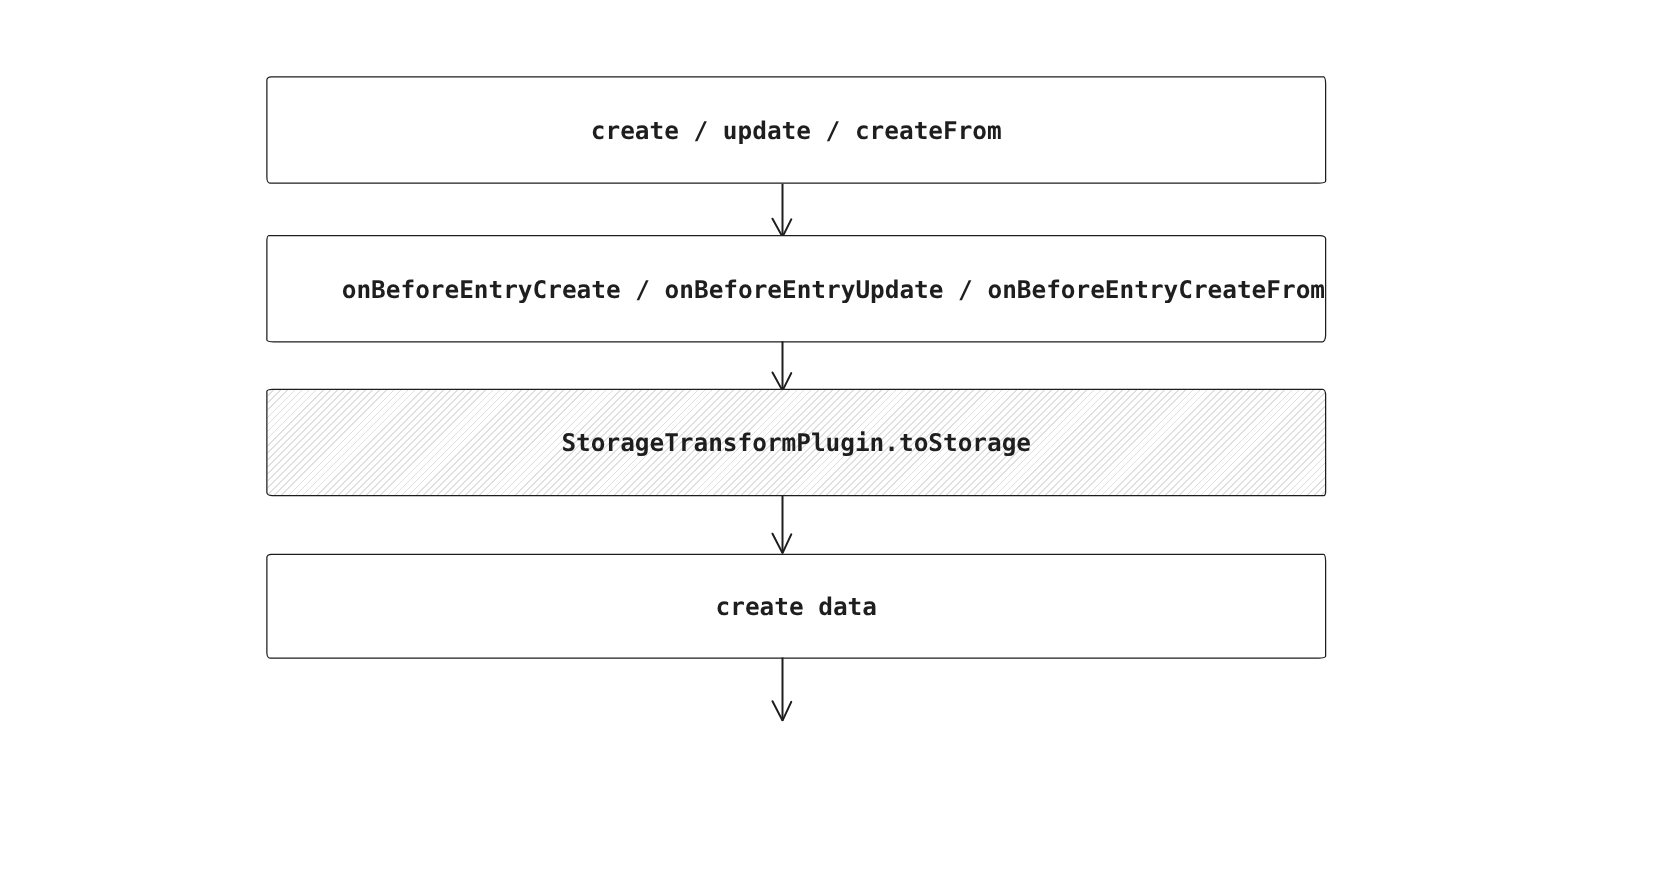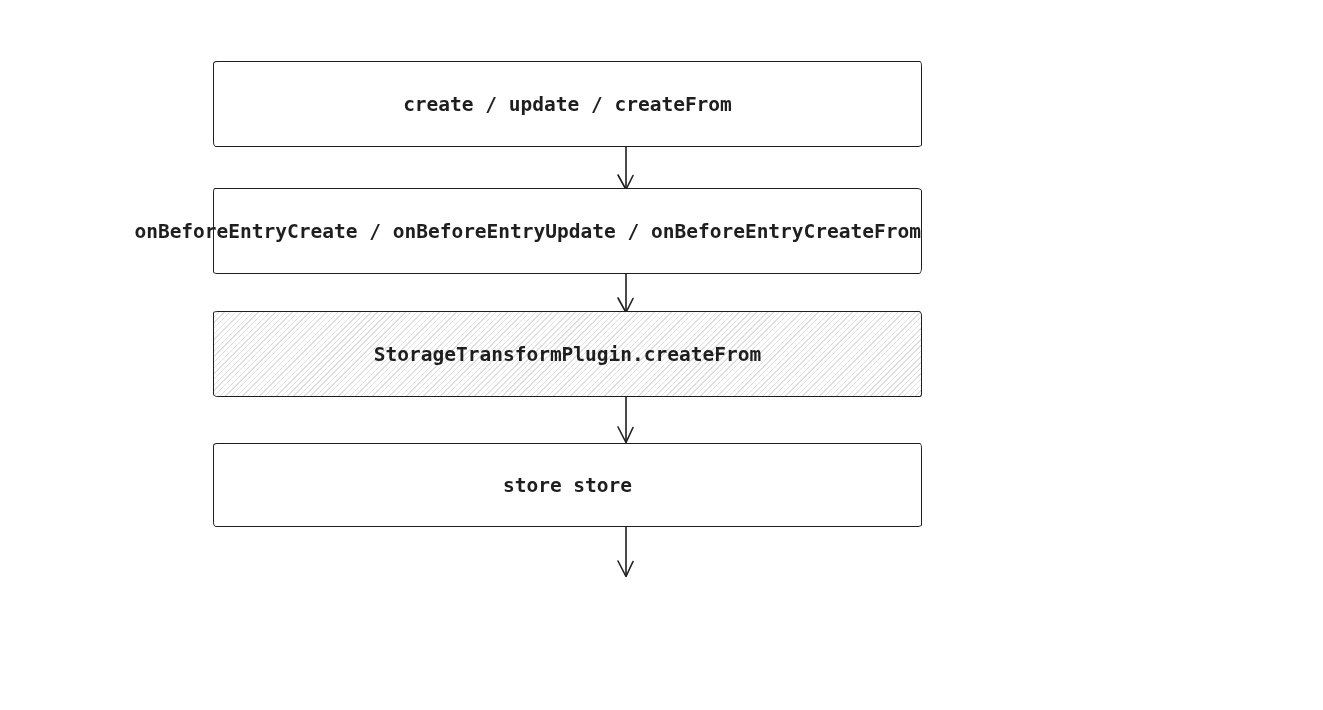--- a/index.html
+++ b/index.html
@@ -11,21 +11,21 @@
     position: relative;
     width: 1323px;
     height: 710px;
     background: #ffffff;
     overflow: hidden;
     font-family: "DejaVu Sans Mono", "Liberation Mono", monospace;
   }
   .node {
     position: absolute;
     left: 213px;
-    width: 709px;
+    width: 848px;
     height: 86px;
     box-sizing: border-box;
     border: 1.7px solid #1e1e1e;
     background: #ffffff;
     display: flex;
     align-items: center;
     justify-content: center;
     color: #1e1e1e;
     font-size: 19.5px;
     font-weight: 600;
@@ -84,32 +84,32 @@
   </div>
 
   <div class="arrow arrow-2">
     <svg viewBox="0 0 22 40" xmlns="http://www.w3.org/2000/svg">
       <line x1="11" y1="0" x2="11" y2="39" stroke="#1e1e1e" stroke-width="1.6" stroke-linecap="round"></line>
       <polyline points="3,25 11,39.5 18,25.5" fill="none" stroke="#1e1e1e" stroke-width="1.6" stroke-linecap="round" stroke-linejoin="round"></polyline>
     </svg>
   </div>
 
   <div class="node w3 node-top-3 hatched">
-    <span>StorageTransformPlugin.createFrom</span>
+    <span>StorageTransformPlugin.toStorage</span>
   </div>
 
   <div class="arrow arrow-3">
     <svg viewBox="0 0 22 47" xmlns="http://www.w3.org/2000/svg">
       <line x1="11" y1="0" x2="11" y2="46" stroke="#1e1e1e" stroke-width="1.6" stroke-linecap="round"></line>
       <polyline points="3,31 11,46.5 18,31.5" fill="none" stroke="#1e1e1e" stroke-width="1.6" stroke-linecap="round" stroke-linejoin="round"></polyline>
     </svg>
   </div>
 
   <div class="node w1 node-top-4">
-    <span>store store</span>
+    <span>create data</span>
   </div>
 
   <div class="arrow arrow-4">
     <svg viewBox="0 0 22 51" xmlns="http://www.w3.org/2000/svg">
       <line x1="11" y1="0" x2="11" y2="50" stroke="#1e1e1e" stroke-width="1.6" stroke-linecap="round"></line>
       <polyline points="3,35 11,50.5 18,35.5" fill="none" stroke="#1e1e1e" stroke-width="1.6" stroke-linecap="round" stroke-linejoin="round"></polyline>
     </svg>
   </div>
 
 

